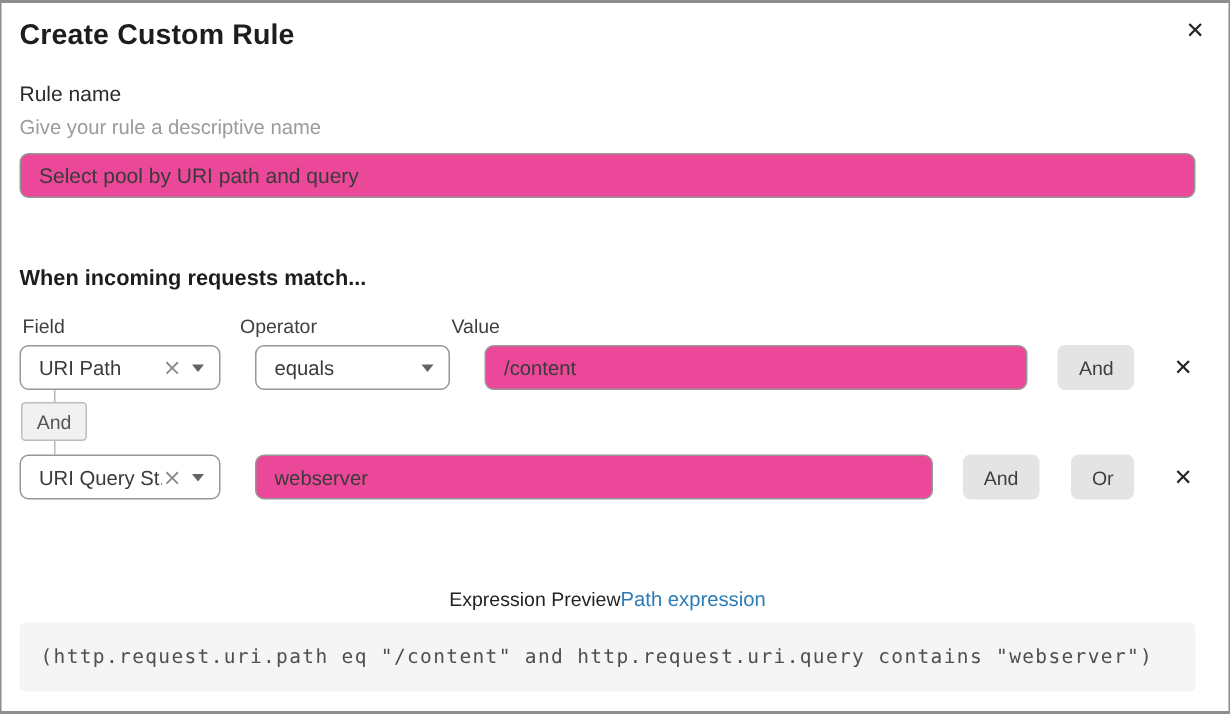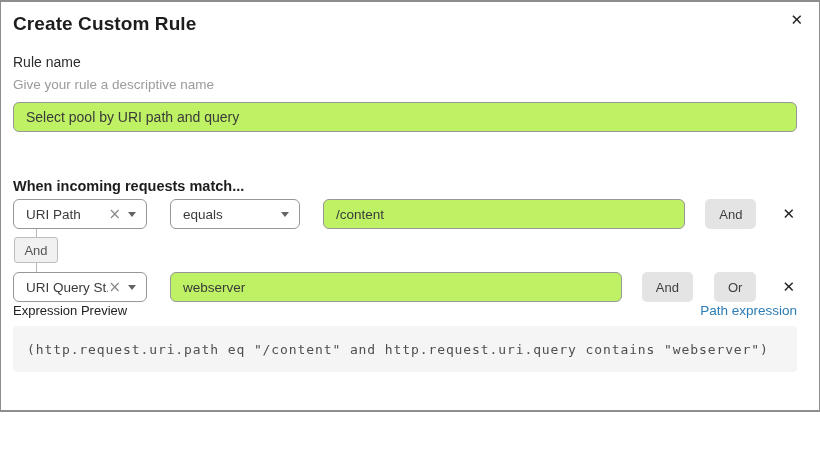--- a/index.html
+++ b/index.html
@@ -4,21 +4,21 @@
 <style>
   * { margin:0; padding:0; box-sizing:border-box; }
   html,body { width:820px; height:476px; }
   body {
     font-family:"Liberation Sans", sans-serif;
     background:#ffffff;
     color:#222;
   }
   .dialog {
     position:relative;
-    width:820px; height:412px;
+    width:820px; height:476px;
     background:#fff;
     border:1px solid #8d8d8d;
     border-top-width:2px;
     border-bottom-width:2px;
     padding:0 22px 0 12px;
     overflow:hidden;
   }
   .dialog-title {
     padding-top:9px;
     font-size:19px;
@@ -36,21 +36,21 @@
   }
   .rule-label { margin-top:17px; font-size:14px; color:#2b2b2b; line-height:17px; }
   .helper { margin-top:5px; font-size:13.5px; color:#9b9b9b; line-height:17px; }
   .text-input {
     display:block; width:100%; height:30px;
     margin-top:9px;
     border:1px solid #979797; border-radius:6px;
     padding:0 12px;
     font-family:"Liberation Sans", sans-serif;
     font-size:13.5px; color:#3a3a3a;
-    background:#bef264; outline:none;
+    background:#ec4899; outline:none;
   }
   .section-heading { margin-top:45px; font-size:14.5px; font-weight:700; color:#1d1d1d; line-height:18px; }
 
   .col-labels { display:flex; margin-top:14px; font-size:13px; color:#3f3f3f; line-height:17px; }
   .col-labels .c1 { width:145px; padding-left:2px; }
   .col-labels .c2 { width:141px; padding-left:2px; }
   .col-labels .c3 { flex:1; padding-left:2px; }
 
   .cond-row { display:flex; align-items:center; height:30px;gap:12px; }
   .row1 { margin-top:4px; }
@@ -97,21 +97,21 @@
   .connector { margin-left:1px; width:44px; display:flex; flex-direction:column; align-items:center; }
   .conn-line-top { width:1px; height:8px; background:#b8b8b8; }
   .conn-line-bot { width:1px; height:9px; background:#b8b8b8; }
   .conn-badge {
     width:44px; height:26px;
     background:#f1f1f1; border:1px solid #bcbcbc; border-radius:3px;
     display:flex; align-items:center; justify-content:center;
     font-size:13px; color:#555; cursor:pointer;
   }
 
-  .expr-header { display:flex; justify-content:space-between; align-items:baseline; }
+  .expr-header { display:flex; justify-content:center; align-items:baseline; margin-top:58px; }
   .expr-label { font-size:13px; color:#222; line-height:17px; }
   .expr-edit-link { font-size:13.5px; color:#2c7cb5; text-decoration:none; cursor:pointer; }
   .code-block {
     margin-top:7px; height:46px;
     background:#f5f5f5; border-radius:4px;
     display:flex; align-items:center;
     padding:0 14px;
     font-family:"DejaVu Sans Mono", monospace;
     font-size:13px; letter-spacing:.9px; color:#4f4f4f;
     white-space:nowrap; overflow:hidden;
@@ -124,20 +124,25 @@
 
   <h1 class="dialog-title">Create Custom Rule</h1>
   <button class="close-btn">✕</button>
 
   <div class="rule-label">Rule name</div>
   <div class="helper">Give your rule a descriptive name</div>
   <input class="text-input" style="font-size: 14px;" value="Select pool by URI path and query">
 
   <div class="section-heading">When incoming requests match...</div>
 
+  <div class="col-labels">
+    <span class="c1">Field</span>
+    <span class="c2">Operator</span>
+    <span class="c3">Value</span>
+  </div>
 
   <div class="cond-row row1">
     <div class="select select-field">
       <span class="sel-text">URI Path</span>
       <span class="clear-x">×</span>
       <span class="caret"></span>
     </div>
     <div class="select select-op">
       <span class="sel-text">equals</span>
       <span class="caret"></span>

